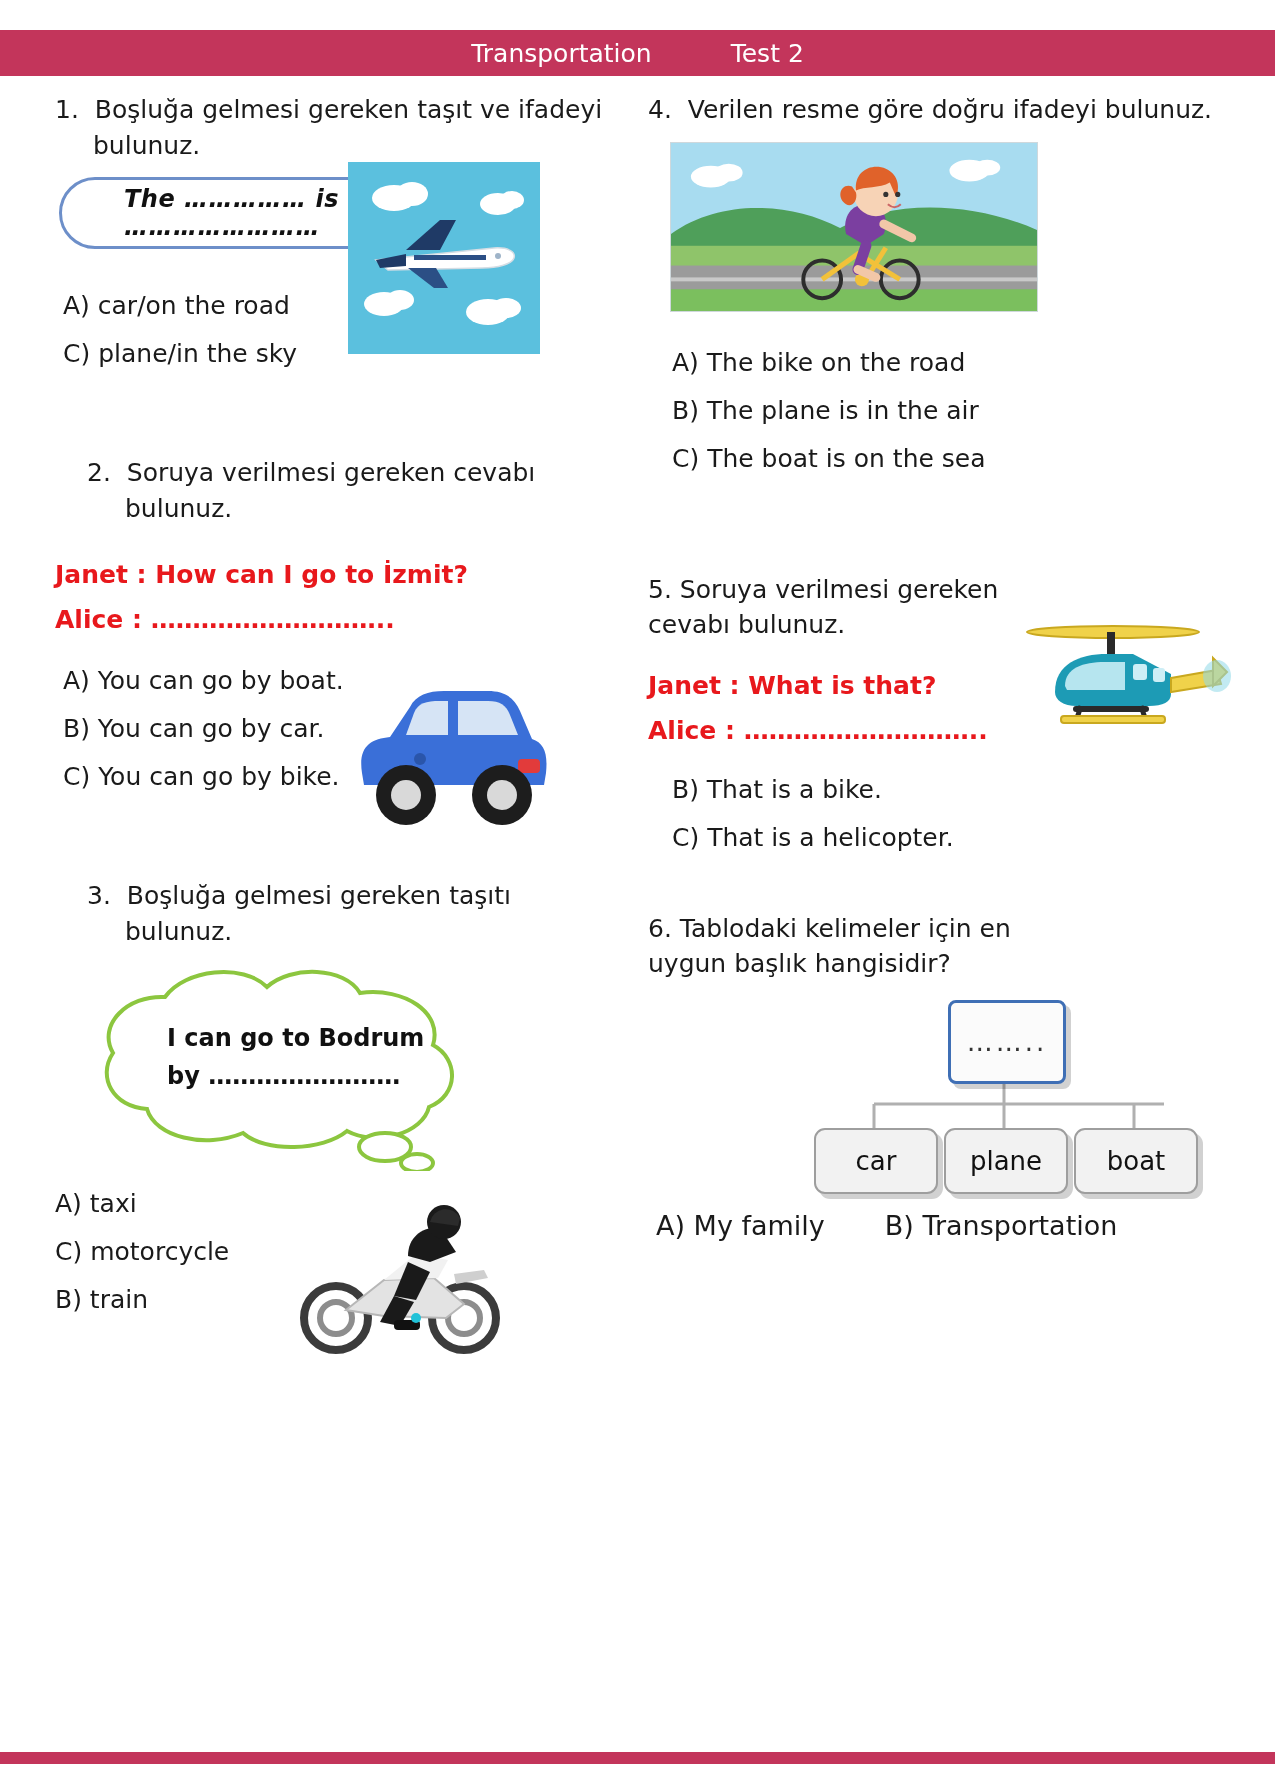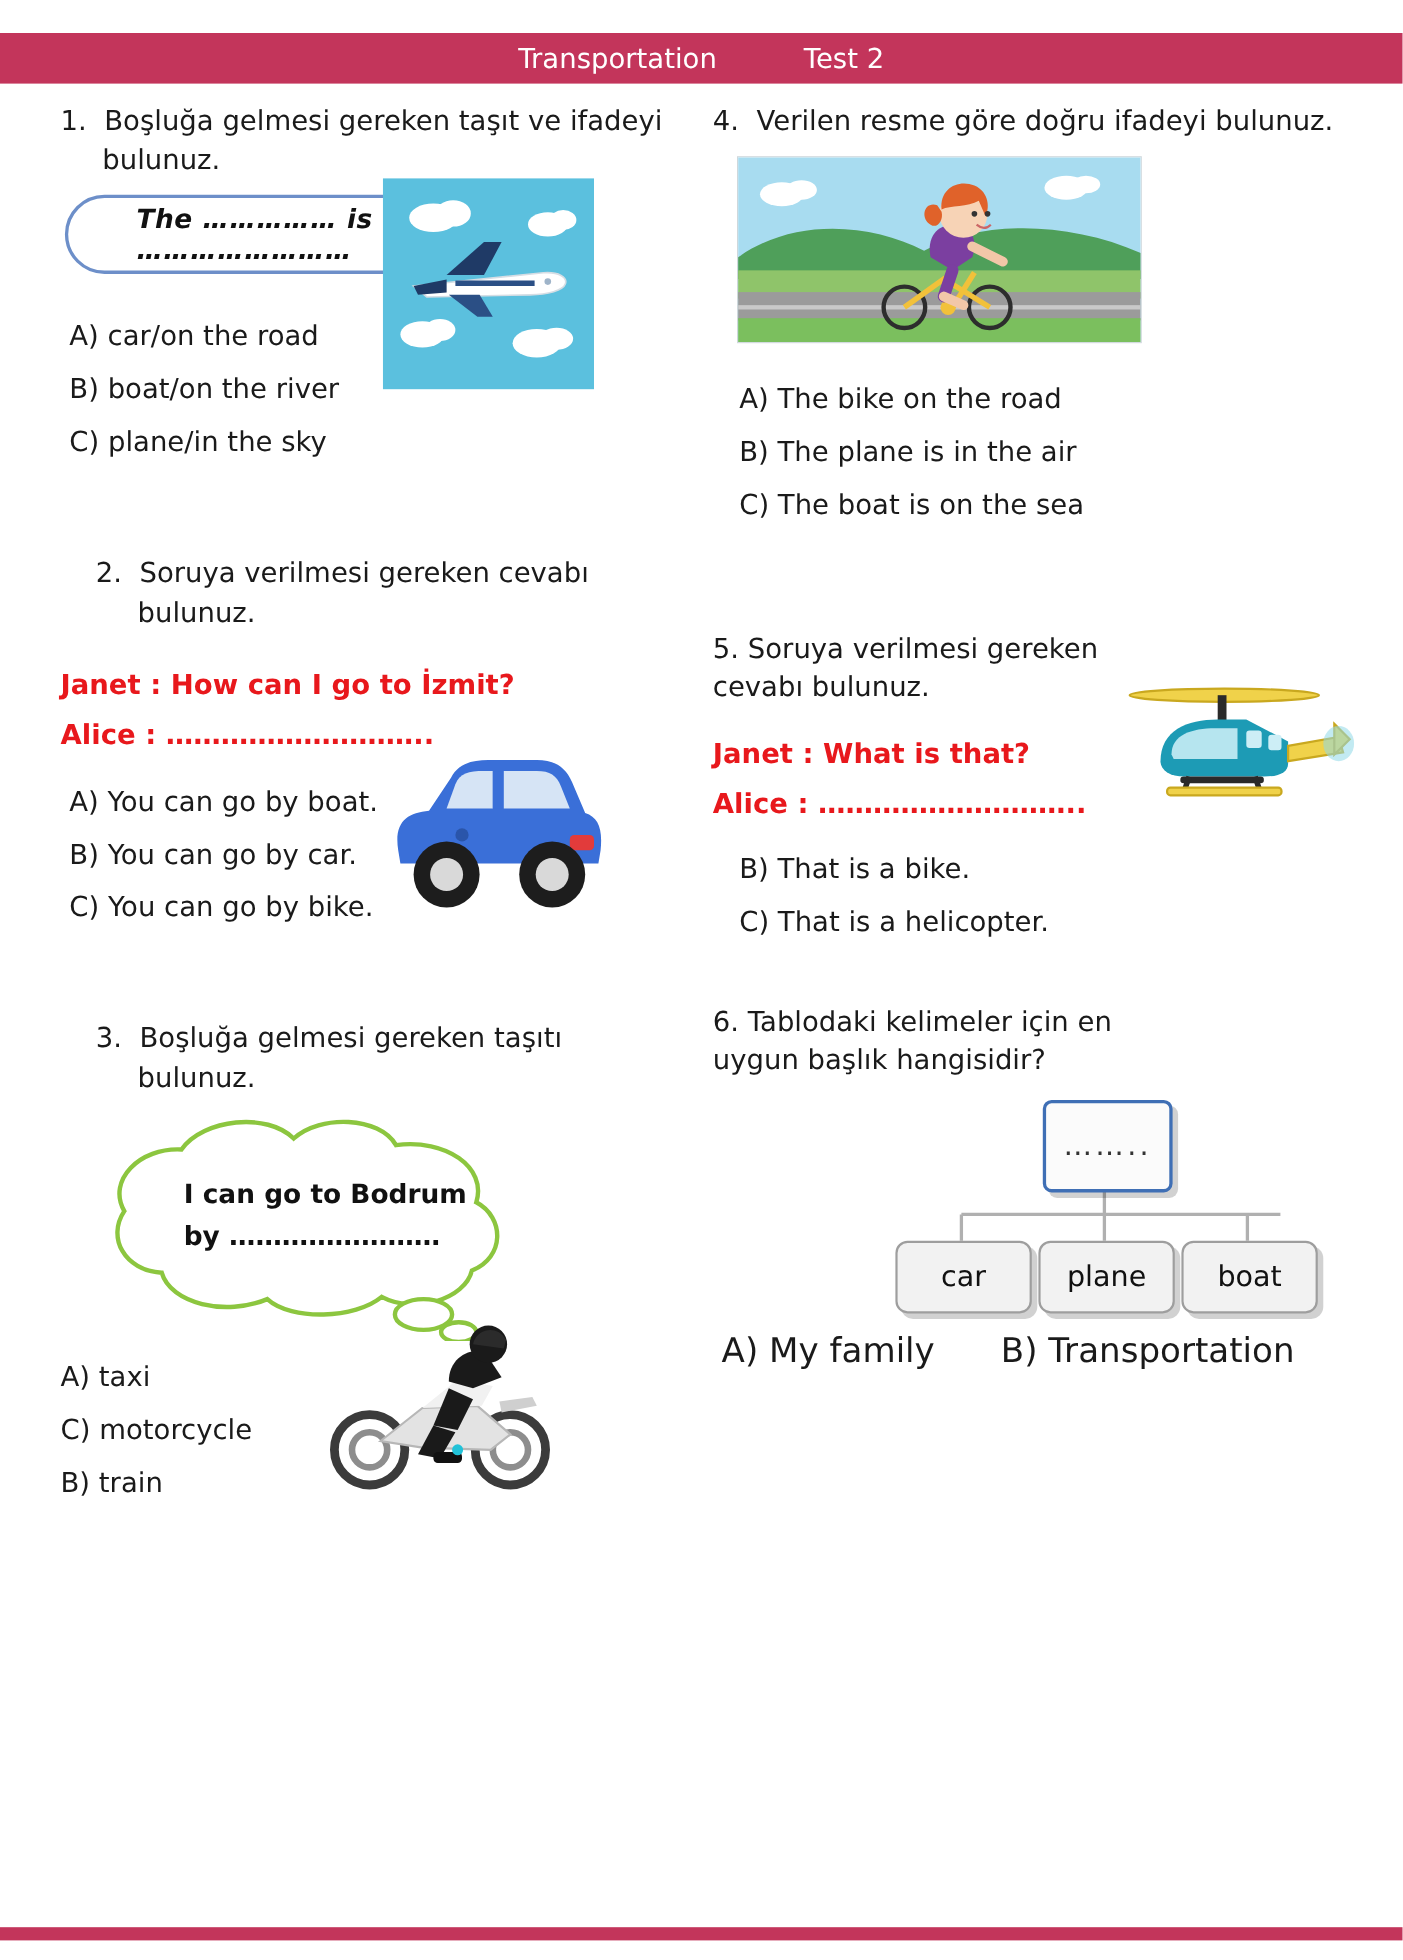--- a/index.html
+++ b/index.html
@@ -204,21 +204,21 @@
   .node.leaf.l3 { left: 246px; }
   .diagram svg.lines {
     position: absolute;
     left: 0;
     top: 0;
     width: 420px;
     height: 190px;
   }
   .q6-answers {
     margin: 20px 0 0 0;
-    font-size: 31px;
+    font-size: 27px;
     color: #1a1a1a;
   }
   .q6-answers .row1 {
     display: flex;
     gap: 60px;
     padding-left: 8px;
   }
   .q6-answers .row2 {
     margin-top: 14px;
     padding-left: 120px;
@@ -237,21 +237,20 @@
   <div class="col-left">
 
     <div class="q">
       <div class="q-text q-num-indent">
         <span>1.</span>
         &nbsp;<span>Boşluğa gelmesi gereken taşıt ve ifadeyi bulunuz.</span>
       </div>
       <div class="blank-box">The …………… is ……………………</div>
       <div style="height:24px"></div>
       <div class="opt opt-indent">A) car/on the road</div>
-      <div class="opt opt-indent">B) boat/on the river</div>
       <div class="opt opt-indent">C) plane/in the sky</div>
     </div>
 
     <div style="height:78px"></div>
 
     <div class="q">
       <div class="q-text q-num-indent" style="padding-left:70px;text-indent:-38px;">
         <span>2.</span>
         &nbsp;<span>Soruya verilmesi gereken cevabı bulunuz.</span>
       </div>

